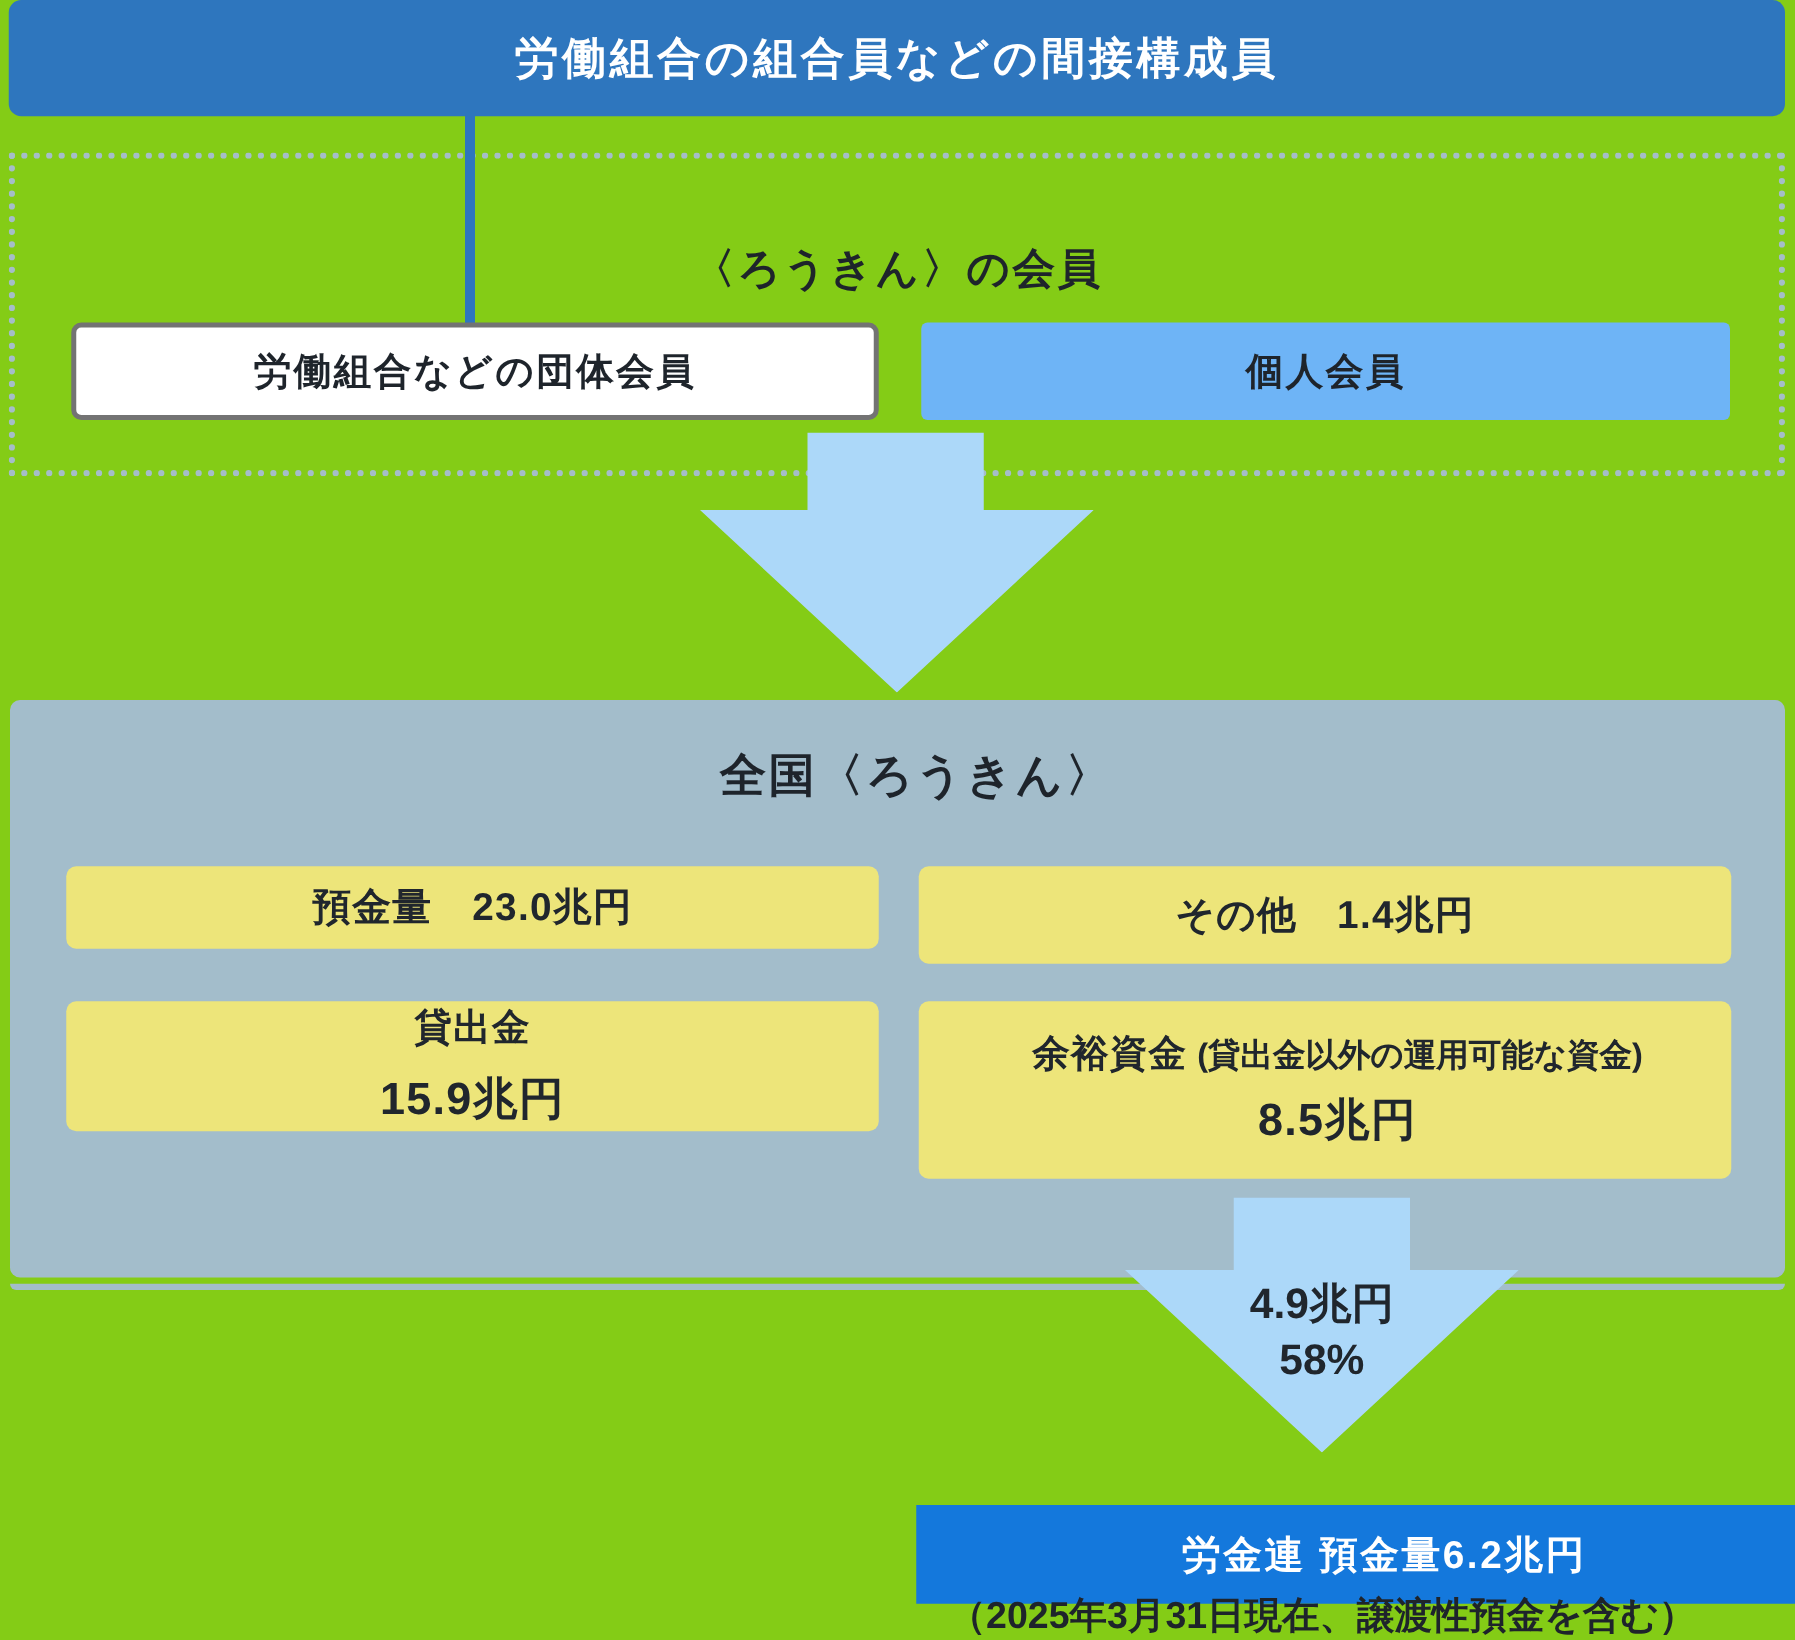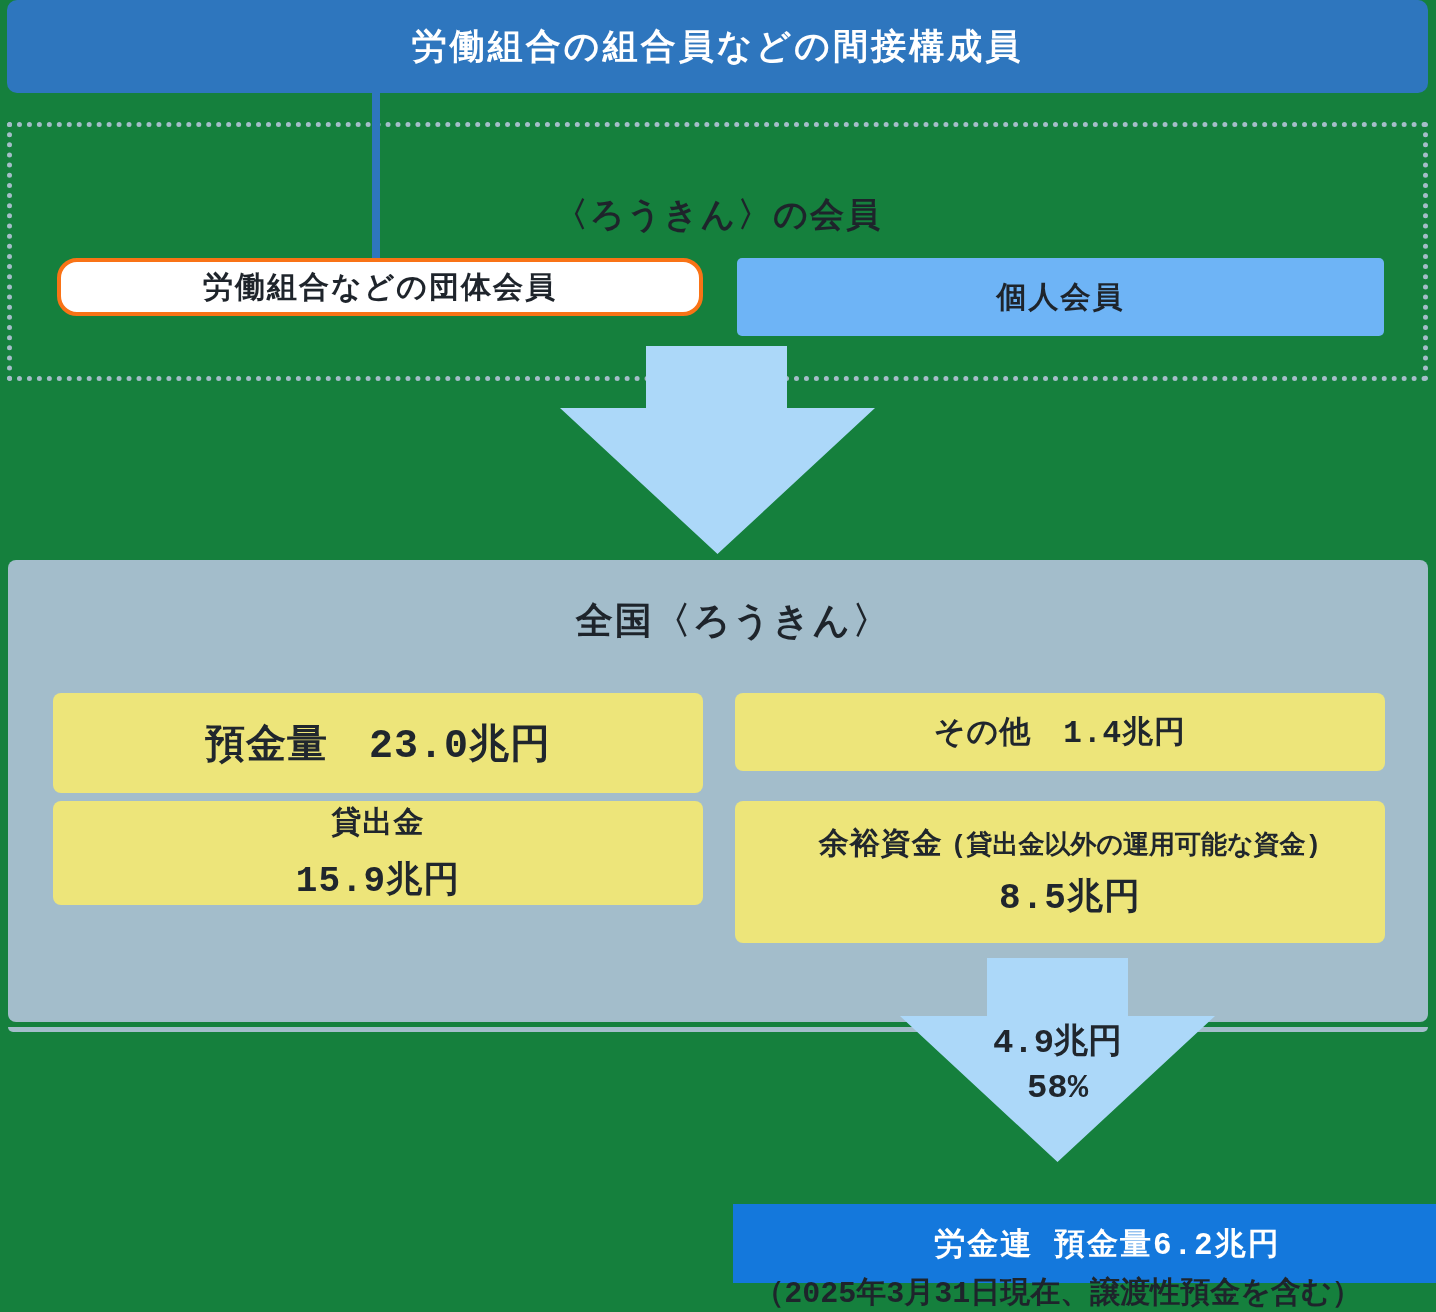--- a/index.html
+++ b/index.html
@@ -1,40 +1,40 @@
 <!DOCTYPE html>
 <html><head>
 <meta charset="utf-8">
 <style>
   html,body{margin:0;padding:0;background:#000;}
   .stage{
-    position:relative;width:1436px;height:1312px;background:#15803d;overflow:hidden;
-    font-family:Liberation Mono, monospace;
+    position:relative;width:1436px;height:1312px;background:#84cc16;overflow:hidden;
+    font-family:Liberation Sans, sans-serif;
     font-weight:bold;color:#1E242B;
   }
   .abs{position:absolute;box-sizing:border-box;}
   .center{display:flex;align-items:center;justify-content:center;text-align:center;}
   .col{display:flex;flex-direction:column;align-items:center;justify-content:center;text-align:center;}
 
   .banner{
     left:7px;top:0;width:1421px;height:93px;background:#2E76BE;border-radius:10px;
     color:#fff;font-size:35px;letter-spacing:3px;z-index:2;
   }
   .connector{left:372px;top:90px;width:8px;height:170px;background:#2E76BE;z-index:3;}
 
   .dotted-box{
     left:7px;top:122px;width:1421px;height:259px;
     border:5px dotted #A5BDC9;border-radius:2px;z-index:1;
   }
   .member-heading{
     left:0;top:164px;width:1436px;font-size:34px;letter-spacing:2px;z-index:2;text-align:center;margin-top:28px;
   }
   .group-box{
-    left:57px;top:258px;width:646px;height:58px;background:#fff;
-    border:4px solid #f97316;border-radius:20px;font-size:30px;letter-spacing:2px;z-index:4;
+    left:57px;top:258px;width:646px;height:78px;background:#fff;
+    border:4px solid #737373;border-radius:8px;font-size:30px;letter-spacing:2px;z-index:4;
   }
   .individual-box{
     left:737px;top:258px;width:647px;height:78px;background:#6EB4F6;
     border-radius:5px;font-size:30px;letter-spacing:2px;z-index:2;
   }
 
   .big-arrow{left:560px;top:346px;z-index:2;}
   .small-arrow{left:900px;top:958px;z-index:2;}
   .small-arrow-text{
     left:900px;top:1021px;width:315px;font-size:34px;line-height:45px;z-index:3;text-align:center;
@@ -44,21 +44,21 @@
   .panel{
     left:8px;top:560px;width:1420px;height:462px;background:#A3BDCB;border-radius:8px;z-index:1;
   }
   .panel::after{
     content:"";position:absolute;left:0;right:0;bottom:-10px;height:5px;
     background:#A3BDCB;border-radius:0 0 8px 8px;
   }
   .panel-title{left:0;top:596px;width:1436px;font-size:37px;letter-spacing:2px;z-index:2;text-align:center;padding-left:31px;}
 
   .ybox{background:#EDE57A;border-radius:8px;color:#20262D;z-index:2;}
-  .ybox-dep{left:53px;top:693px;width:650px;height:100px;font-size:40px;letter-spacing:1px;}
+  .ybox-dep{left:53px;top:693px;width:650px;height:66px;font-size:31px;letter-spacing:1px;}
   .ybox-oth{left:735px;top:693px;width:650px;height:78px;font-size:31px;letter-spacing:1px;text-align:right;}
   .ybox-loan{left:53px;top:801px;width:650px;height:104px;gap:12px;}
   .ybox-sur{left:735px;top:801px;width:650px;height:142px;gap:8px;padding-left:20px;}
   .ybox .label-line{font-size:30px;letter-spacing:1px;}
   .ybox .note{font-size:26px;margin-left:8px;letter-spacing:0;}
   .ybox .value-line{font-size:36px;letter-spacing:1px;}
 
   .rokinren-bar{
     left:733px;top:1176px;width:749px;height:79px;background:#1478DC;
     color:#fff;font-size:31px;letter-spacing:2px;z-index:2;margin-top:28px;

